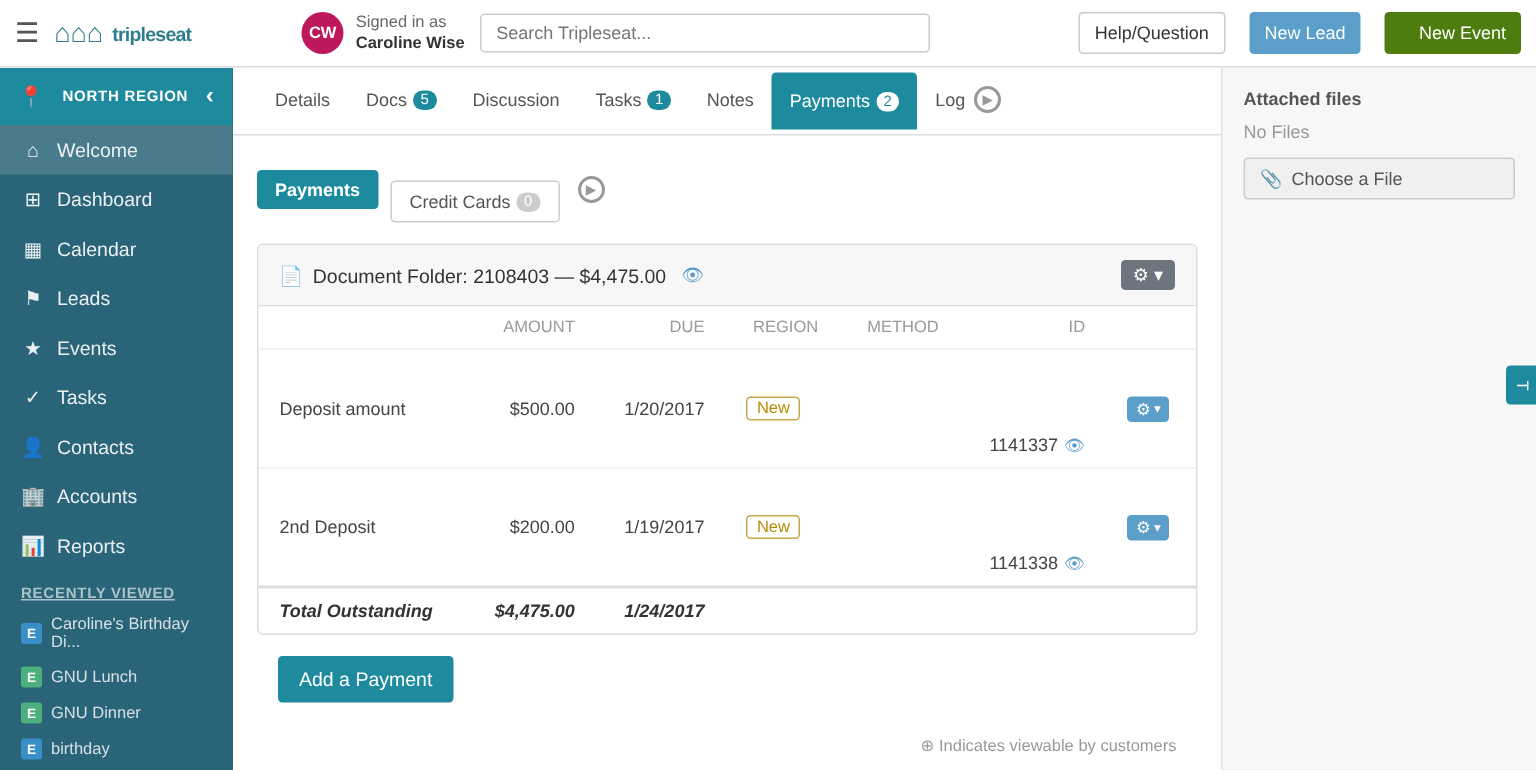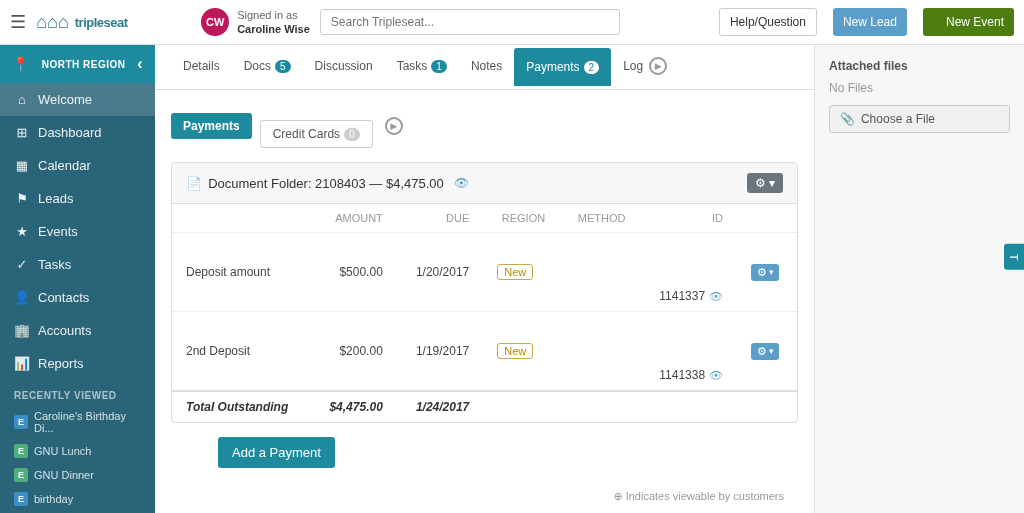--- a/index.html
+++ b/index.html
@@ -26,21 +26,21 @@
     .main-layout { display: flex; flex: 1; overflow: hidden; }
 
     
     .sidebar { width: 155px; background: #2a6478; color: #fff; display: flex; flex-direction: column; overflow-y: auto; flex-shrink: 0; }
     .region-header { background: #1e8a9e; padding: 10px 12px; font-size: 12px; font-weight: bold; letter-spacing: 0.5px; display: flex; align-items: center; justify-content: space-between; }
     .region-header .pin { font-size: 14px; }
     .region-header .collapse { font-size: 16px; }
     .nav-item { display: flex; align-items: center; gap: 8px; padding: 9px 14px; font-size: 13px; color: rgba(255,255,255,0.9); cursor: pointer; }
     .nav-item.active { background: rgba(255,255,255,0.15); }
     .nav-icon { width: 16px; text-align: center; font-size: 13px; }
-    .recently-viewed { padding: 10px 14px 4px; font-size: 10px; font-weight: bold; color: rgba(255,255,255,0.6); letter-spacing: 0.5px; text-transform: uppercase; }
+    .recently-viewed { padding: 10px 14px 4px; font-size: 10px; font-weight: bold; color: rgba(255,255,255,0.6); letter-spacing: 0.5px; text-transform: uppercase; text-decoration: underline; }
     .recent-item { display: flex; align-items: center; gap: 6px; padding: 5px 14px; font-size: 11px; color: rgba(255,255,255,0.8); cursor: pointer; }
     .recent-badge { width: 14px; height: 14px; border-radius: 2px; font-size: 9px; display: flex; align-items: center; justify-content: center; font-weight: bold; color: #fff; flex-shrink: 0; }
     .badge-blue { background: #3a8fc9; }
     .badge-green { background: #4caf7d; }
 
     
     .content-area { flex: 1; display: flex; overflow: hidden; }
     .main-content { flex: 1; overflow-y: auto; padding: 0; background: #fff; }
     .right-panel { width: 210px; background: #f7f7f7; border-left: 1px solid #e0e0e0; padding: 14px; flex-shrink: 0; }
 
@@ -82,21 +82,21 @@
     .id-cell { display: flex; align-items: center; gap: 4px; justify-content: flex-end; margin-top: 48px; }
     .action-btn { background: #5a9ec9; color: #fff; border: none; border-radius: 3px; padding: 2px 6px; font-size: 11px; cursor: pointer; display: flex; align-items: center; gap: 2px; }
     .action-btn .chevron { font-size: 9px; }
 
     
     .alert-bar { margin: 10px 14px; background: #f9f9f9; border: 1px solid #e0e0e0; border-radius: 4px; padding: 10px 14px; display: flex; align-items: center; gap: 10px; font-size: 12px; color: #555; }
     .btn-add-payment-alert { background: #1e8a9e; color: #fff; border: none; border-radius: 3px; padding: 6px 12px; font-size: 12px; cursor: pointer; white-space: nowrap; }
 
     
     .add-payment-area { padding: 14px; }
-    .btn-add-payment { background: #1e8a9e; color: #fff; border: none; border-radius: 3px; padding: 8px 14px; font-size: 13px; cursor: pointer; margin-left: 33px; }
+    .btn-add-payment { background: #1e8a9e; color: #fff; border: none; border-radius: 3px; padding: 8px 14px; font-size: 13px; cursor: pointer; }
 
     
     .footer-note { text-align: right; font-size: 11px; color: #999; padding: 8px 14px 14px; }
 
     
     .right-panel h3 { font-size: 12px; font-weight: bold; color: #555; margin-bottom: 8px; }
     .no-files { font-size: 12px; color: #999; margin-bottom: 10px; }
     .choose-file-btn { display: flex; align-items: center; gap: 6px; padding: 6px 10px; border: 1px solid #ccc; background: #f0f0f0; border-radius: 3px; font-size: 12px; color: #555; cursor: pointer; }
 
     

